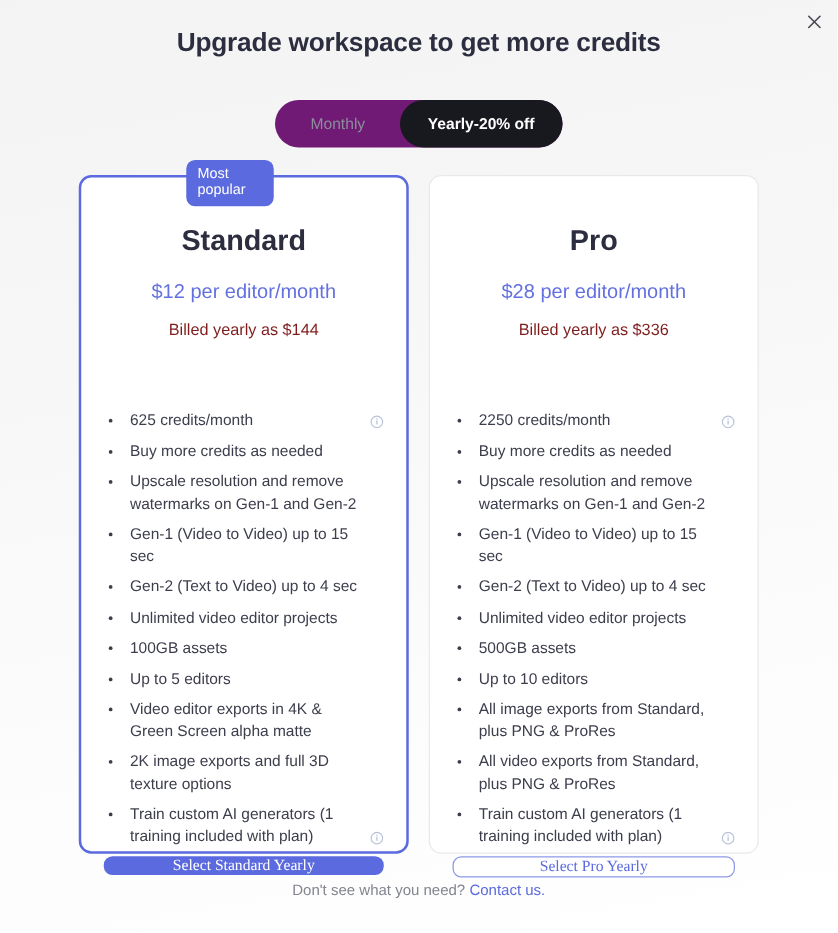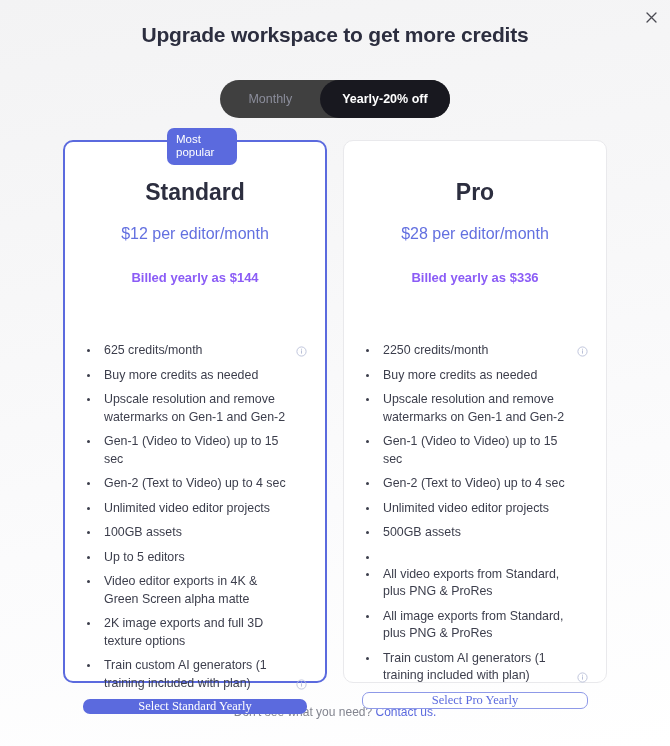--- a/index.html
+++ b/index.html
@@ -44,21 +44,21 @@
 
   
   .toggle-wrap {
     display: flex;
     justify-content: center;
     margin-top: 30px;
   }
   .toggle {
     display: flex;
     align-items: center;
-    background: #404040;
+    background: #701a75;
     border-radius: 22px;
     height: 38px;
     padding: 0;
   }
   .toggle-opt {
     font-size: 12.5px;
     font-weight: 500;
     height: 38px;
     display: flex;
     align-items: center;
@@ -102,21 +102,21 @@
   .card.featured {
     border: 2px solid #5b6ade;
   }
   .card.plain {
     border: 1px solid #e9e9ec;
   }
 
   .badge {
     position: absolute;
     top: -14px;
-    left: 102px;
+    left: 84px;
     background: #5b6ade;
     color: #fff;
     border-radius: 7px;
     font-size: 11.5px;
     line-height: 13px;
     font-weight: 500;
     padding: 5px 9px 6px 9px;
     text-align: left;
     width: 70px;
   }
@@ -133,23 +133,22 @@
   .plan-price {
     text-align: center;
     font-size: 16px;
     font-weight: 400;
     color: #6370e0;
     margin-top: 19px;
   }
   .plan-billing {
     text-align: center;
     font-size: 13px;
-    color: #8b5cf6;
-    margin-top: 27px;
-    font-weight: bold;
+    color: #7f1d1d;
+    margin-top: 13px;
   }
 
   .features {
     list-style: none;
     margin-top: 57px;
     padding: 0;
     flex: 1;
   }
   .feature {
     display: flex;
@@ -345,28 +344,29 @@
         <li class="feature">
           <span class="dot"></span>
           <span class="txt">Unlimited video editor projects</span>
         </li>
         <li class="feature">
           <span class="dot"></span>
           <span class="txt">500GB assets</span>
         </li>
         <li class="feature">
           <span class="dot"></span>
+          <span class="txt">Up to 10 editors</span>
+        </li>
+        <li class="feature">
+          <span class="dot"></span>
+          <span class="txt">All image exports from Standard, plus PNG &amp; ProRes</span>
         </li>
         <li class="feature">
           <span class="dot"></span>
           <span class="txt">All video exports from Standard, plus PNG &amp; ProRes</span>
-        </li>
-        <li class="feature">
-          <span class="dot"></span>
-          <span class="txt">All image exports from Standard, plus PNG &amp; ProRes</span>
         </li>
         <li class="feature">
           <span class="dot"></span>
           <span class="txt">Train custom AI generators (1 training included with plan)</span>
           <span class="info-icon mid">
             <svg width="11" height="11" viewBox="0 0 11 11">
               <circle cx="5.5" cy="5.5" r="4.6" fill="none" stroke="#b9c0d8" stroke-width="0.9"></circle>
               <rect x="5" y="4.4" width="1" height="3.2" fill="#b9c0d8"></rect>
               <rect x="5" y="2.7" width="1" height="1" fill="#b9c0d8"></rect>
             </svg>

